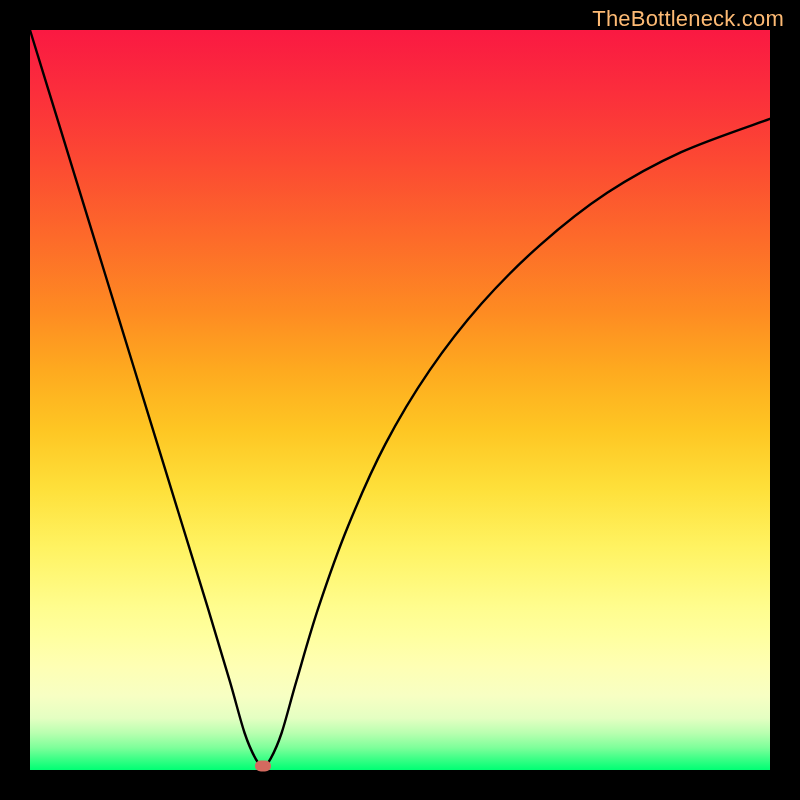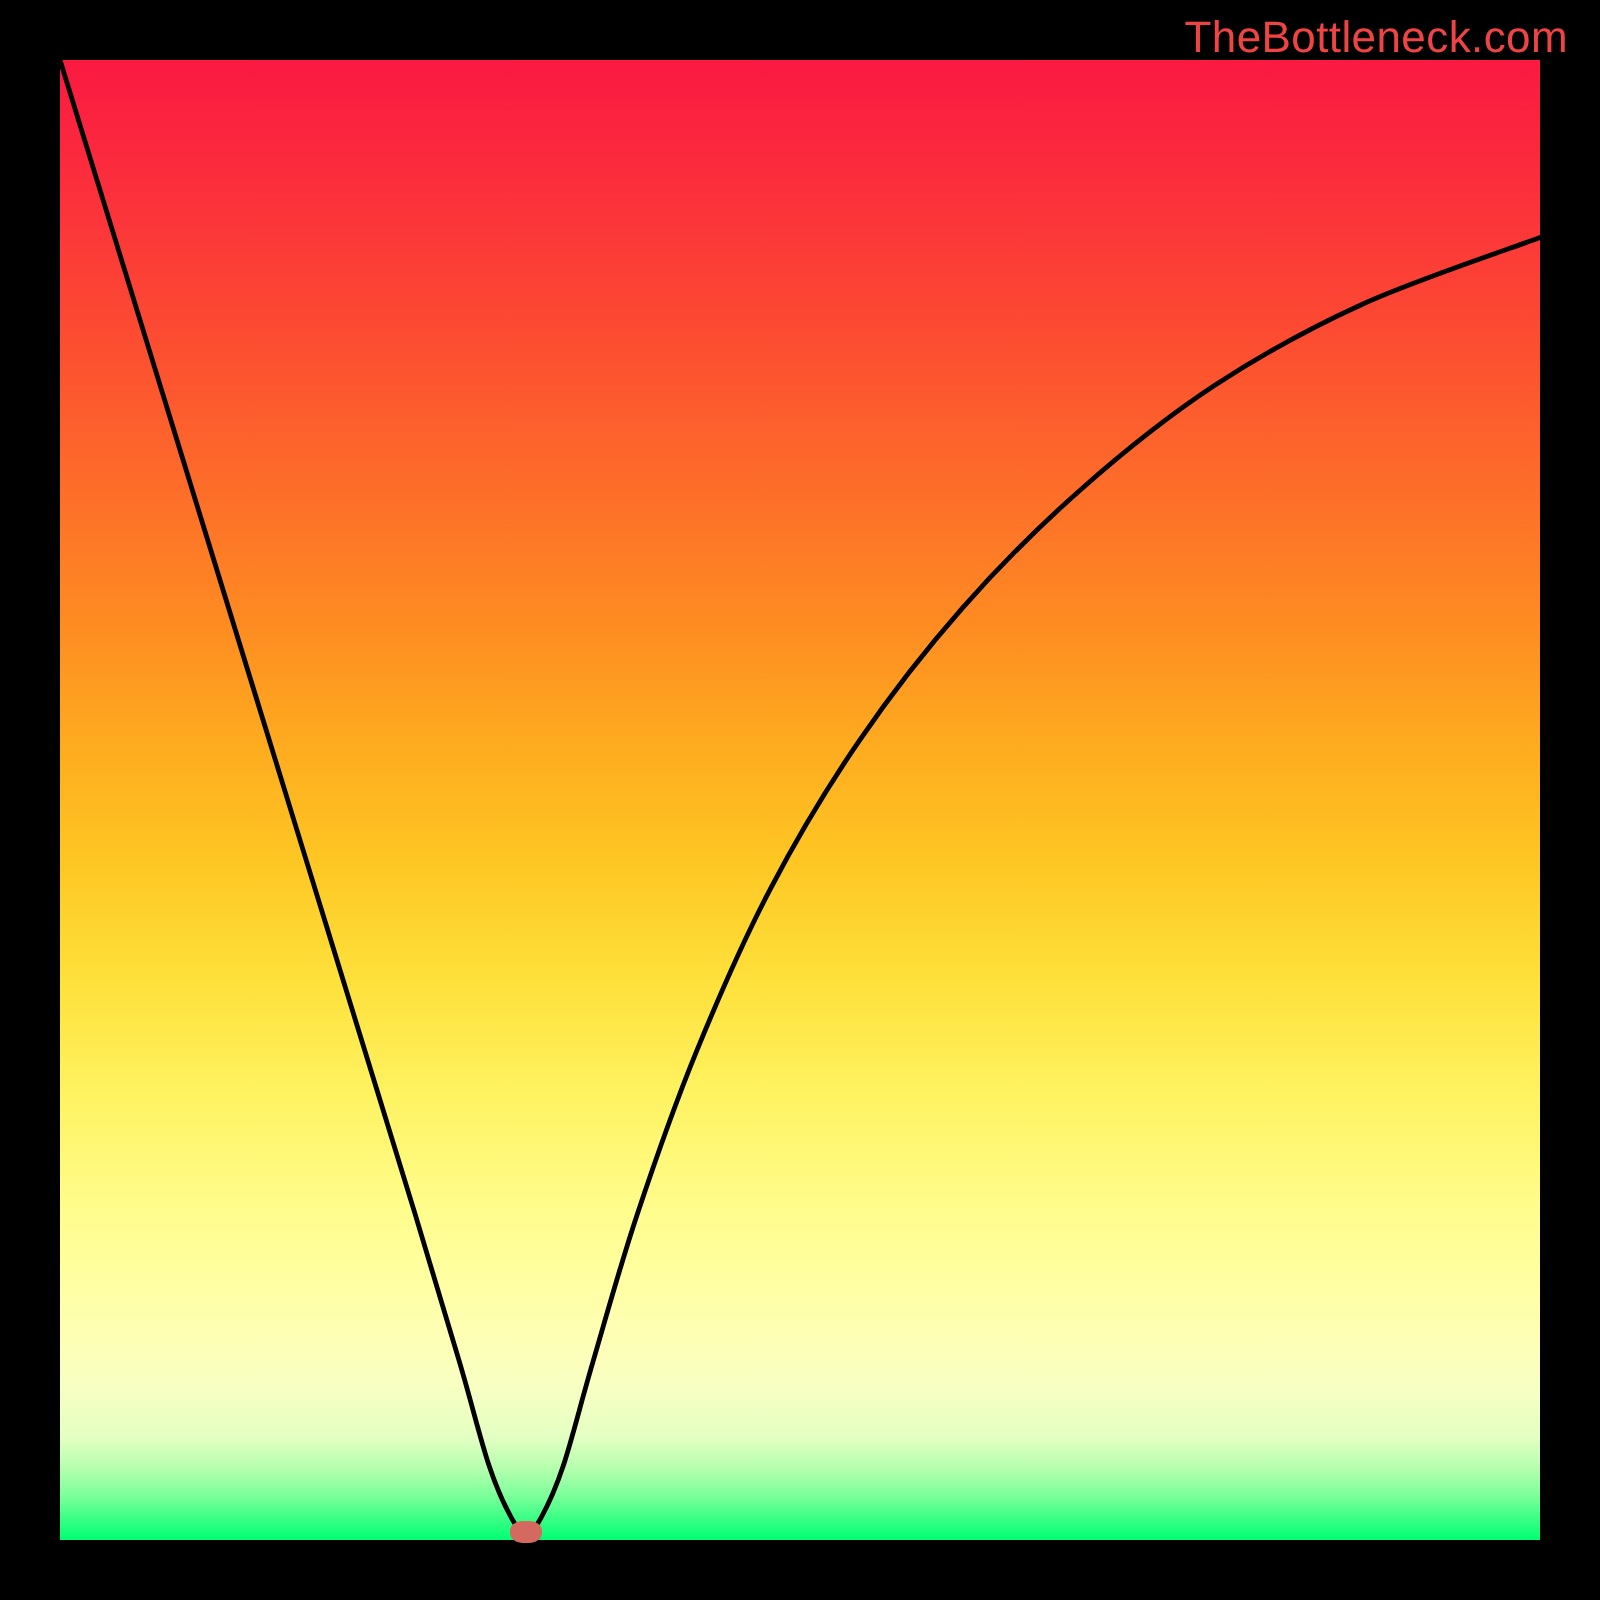--- a/index.html
+++ b/index.html
@@ -41,21 +41,21 @@
       #b9ffb0 95%,
       #7dff9a 97%,
       #3cff86 98.5%,
       #00ff74 100%
     );
   }
   .watermark {
     position: absolute;
     top: 6px;
     right: 16px;
-    color: #ef4444;
+    color: #fdba74;
     font-size: 22px;
     font-weight: 500;
     letter-spacing: 0.2px;
     user-select: none;
   }
   .curve-svg {
     position: absolute;
     left: 0;
     top: 0;
     width: 740px;

